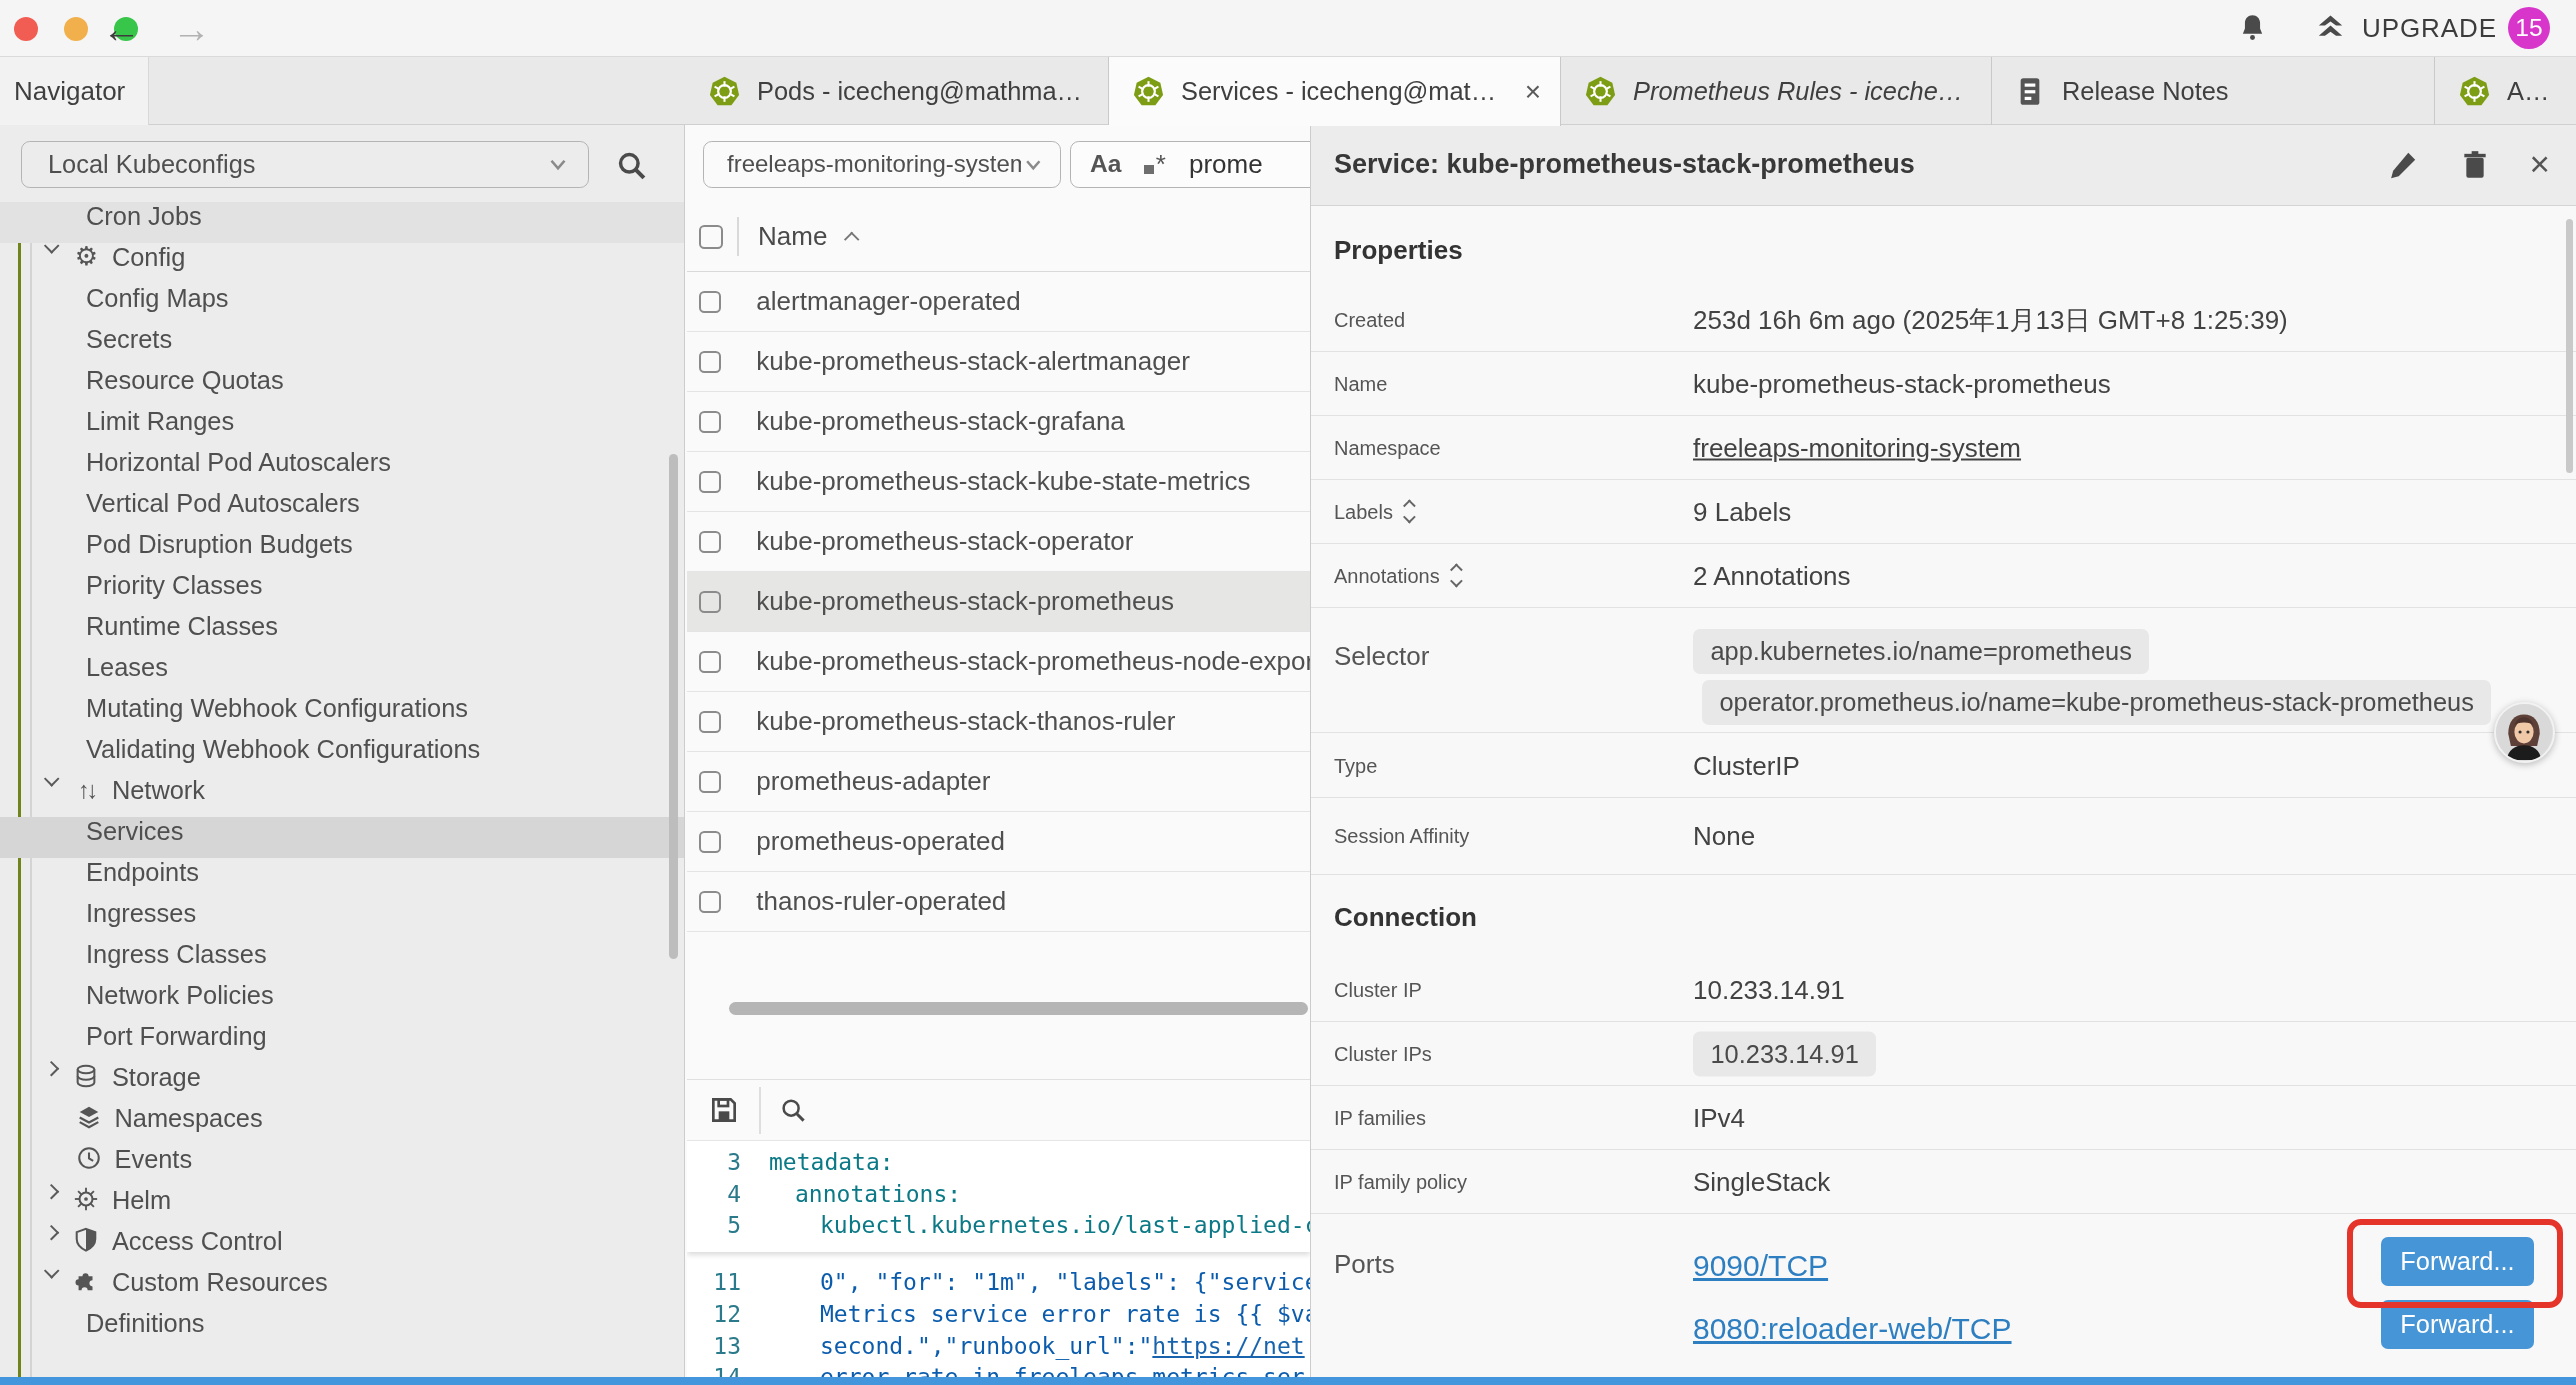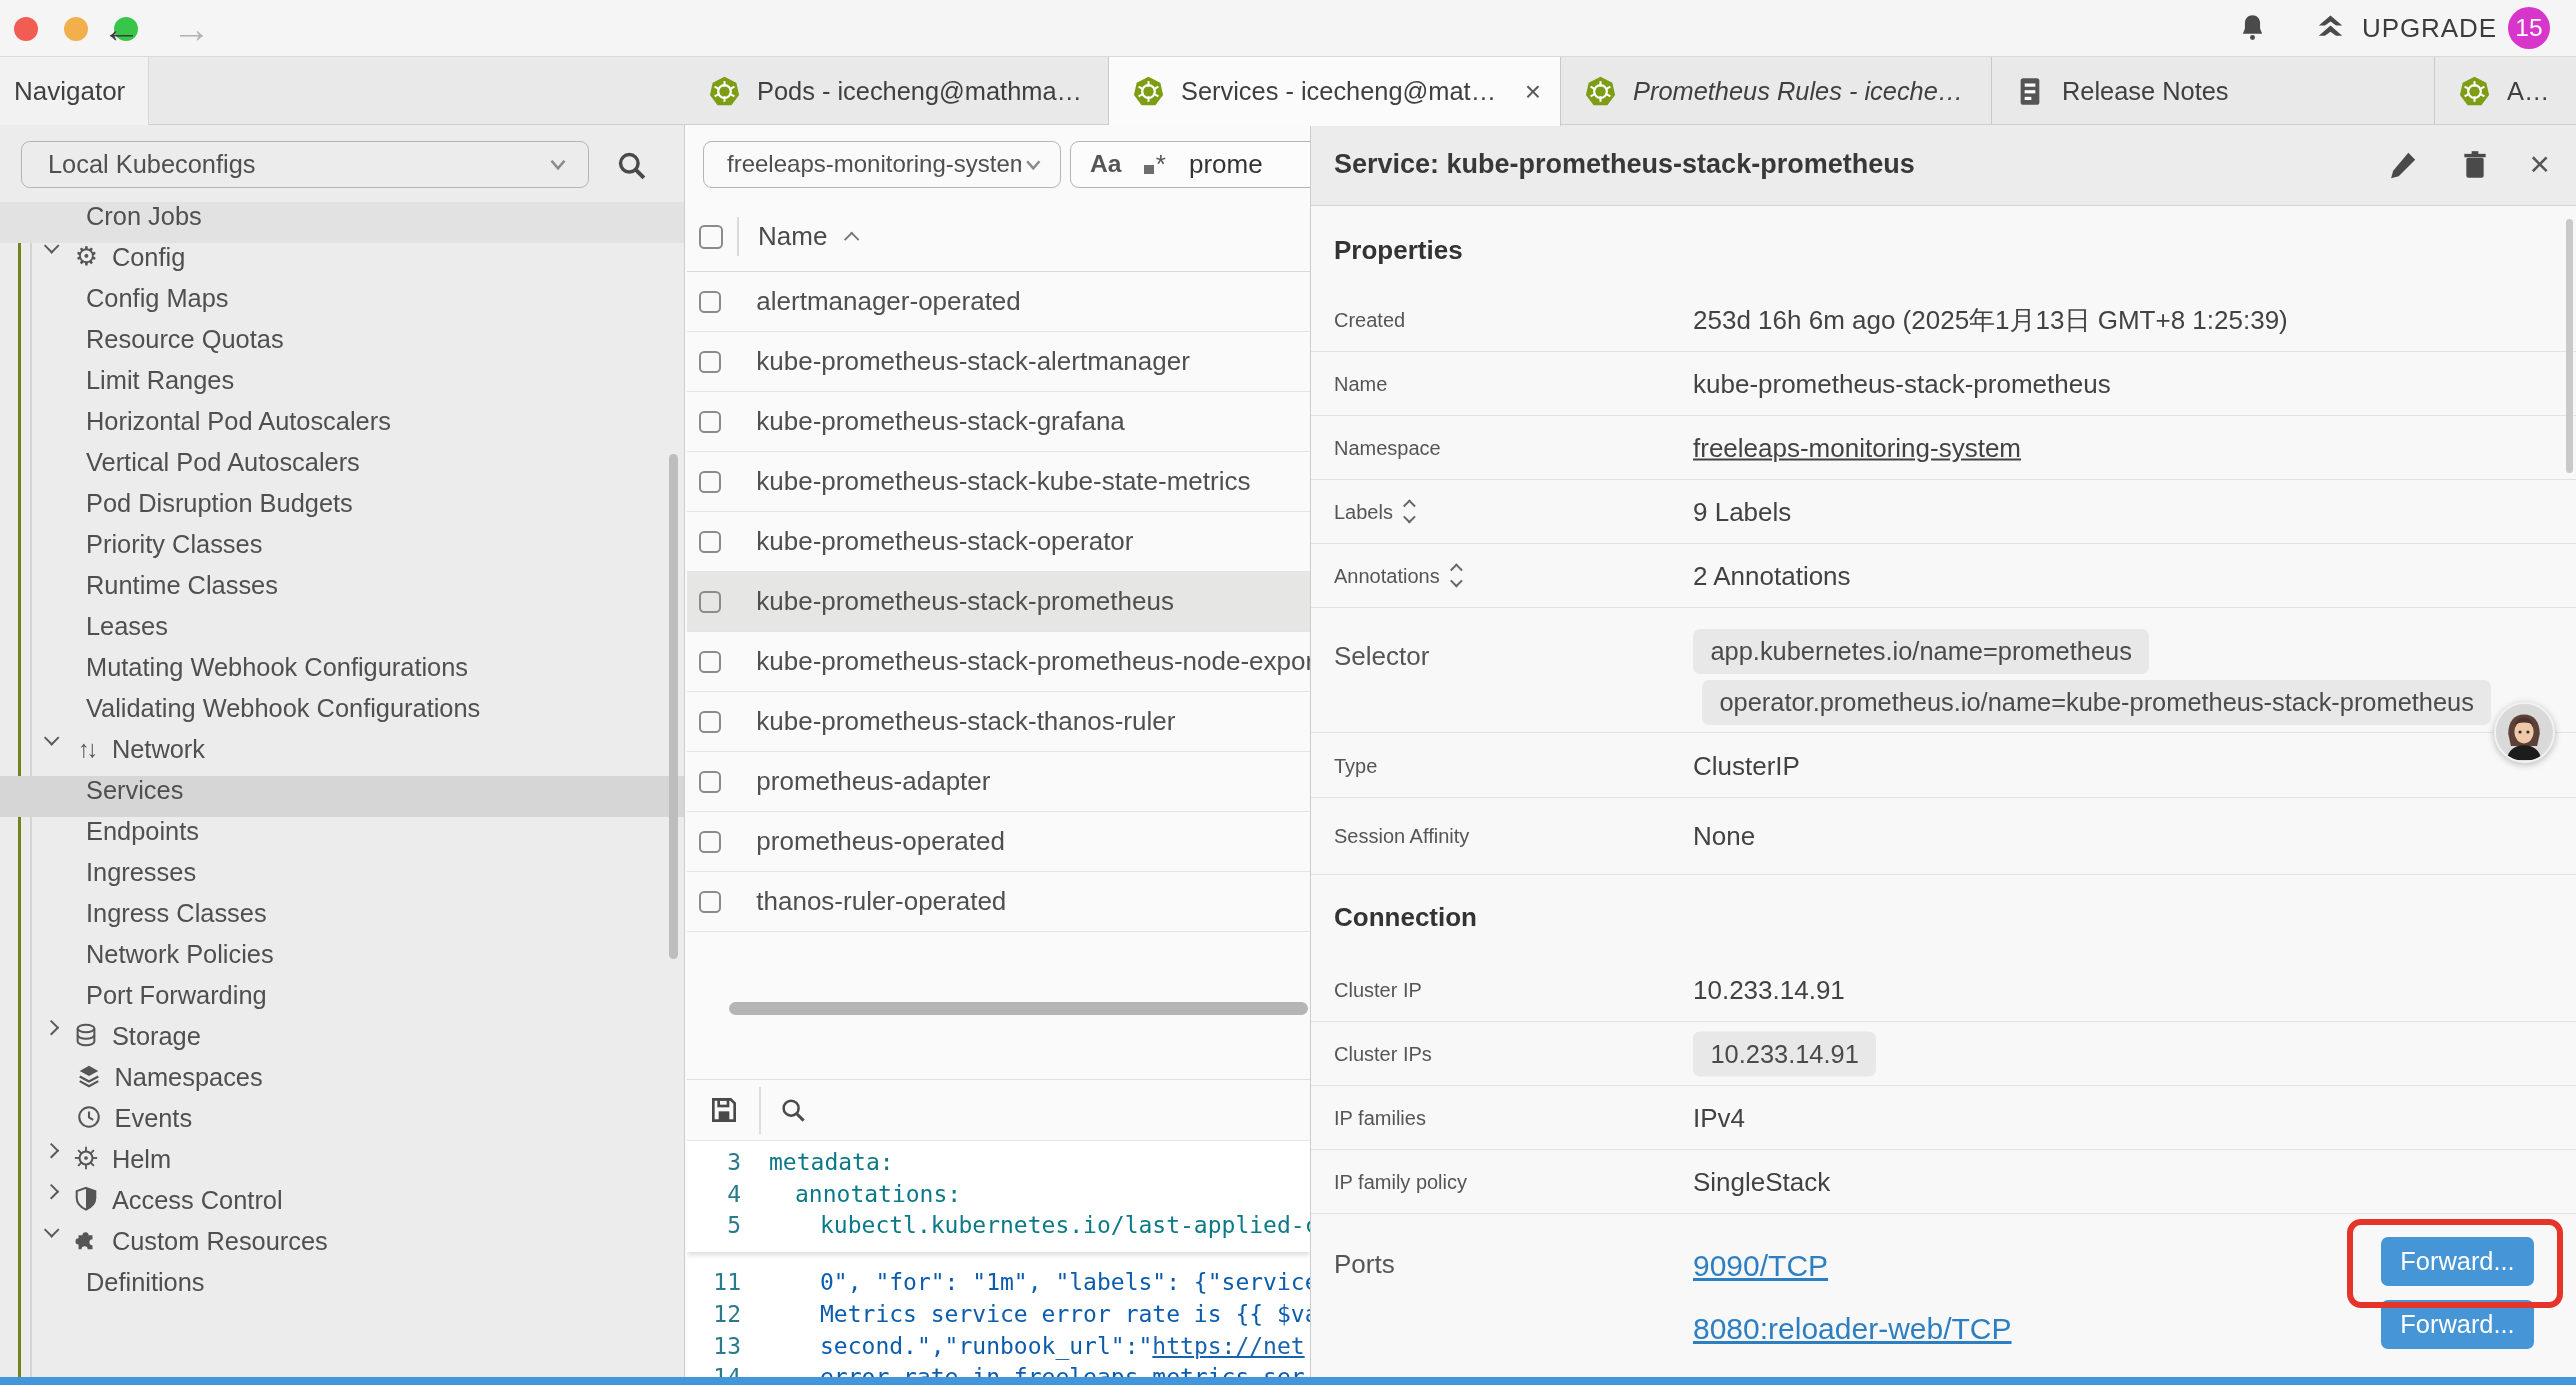--- a/index.html
+++ b/index.html
@@ -254,20 +254,23 @@
       <div class="trow group">
         <span class="chev down"></span>
         <span class="ticon gear">⚙</span>
         <span>Config</span>
       </div>
 
       <div class="trow child">
           <span>Config Maps</span>
         </div>
       <div class="trow child">
+          <span>Secrets</span>
+        </div>
+      <div class="trow child">
           <span>Resource Quotas</span>
         </div>
       <div class="trow child">
           <span>Limit Ranges</span>
         </div>
       <div class="trow child">
           <span>Horizontal Pod Autoscalers</span>
         </div>
       <div class="trow child">
           <span>Vertical Pod Autoscalers</span>

